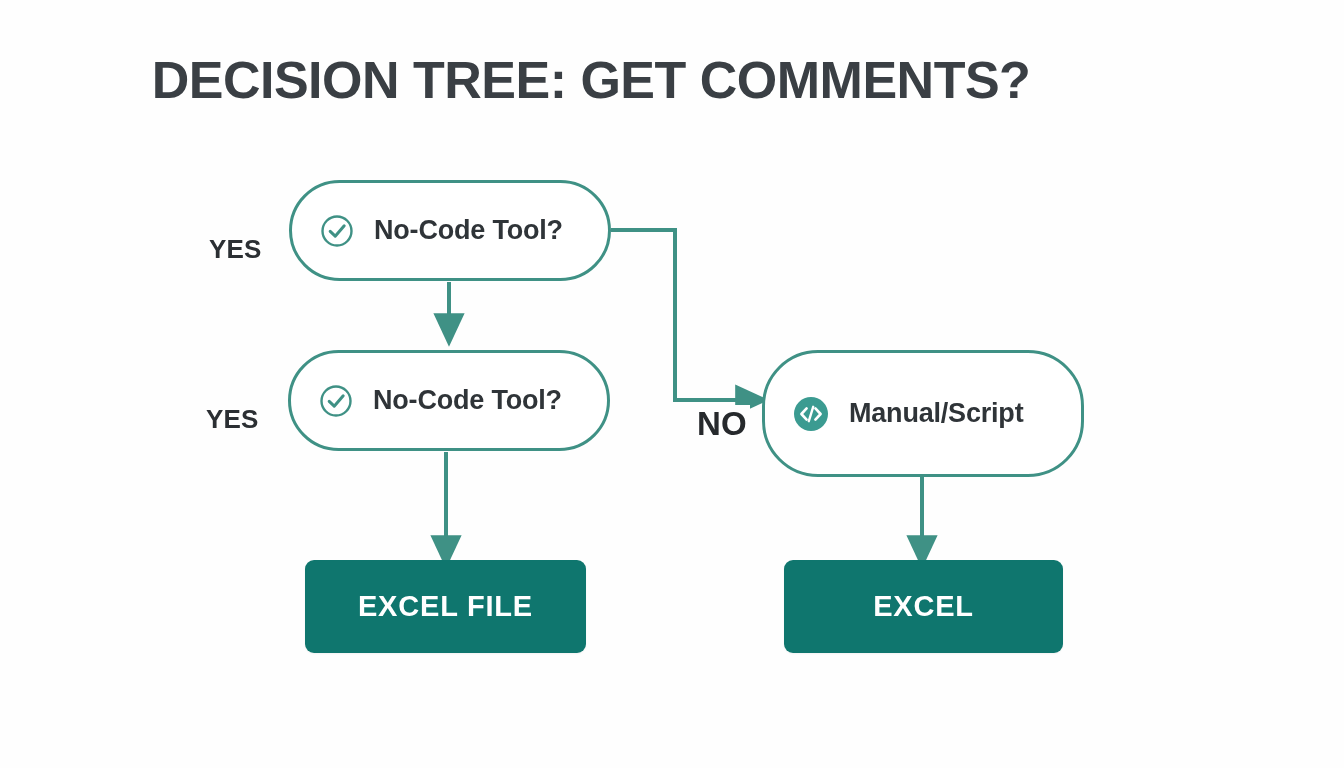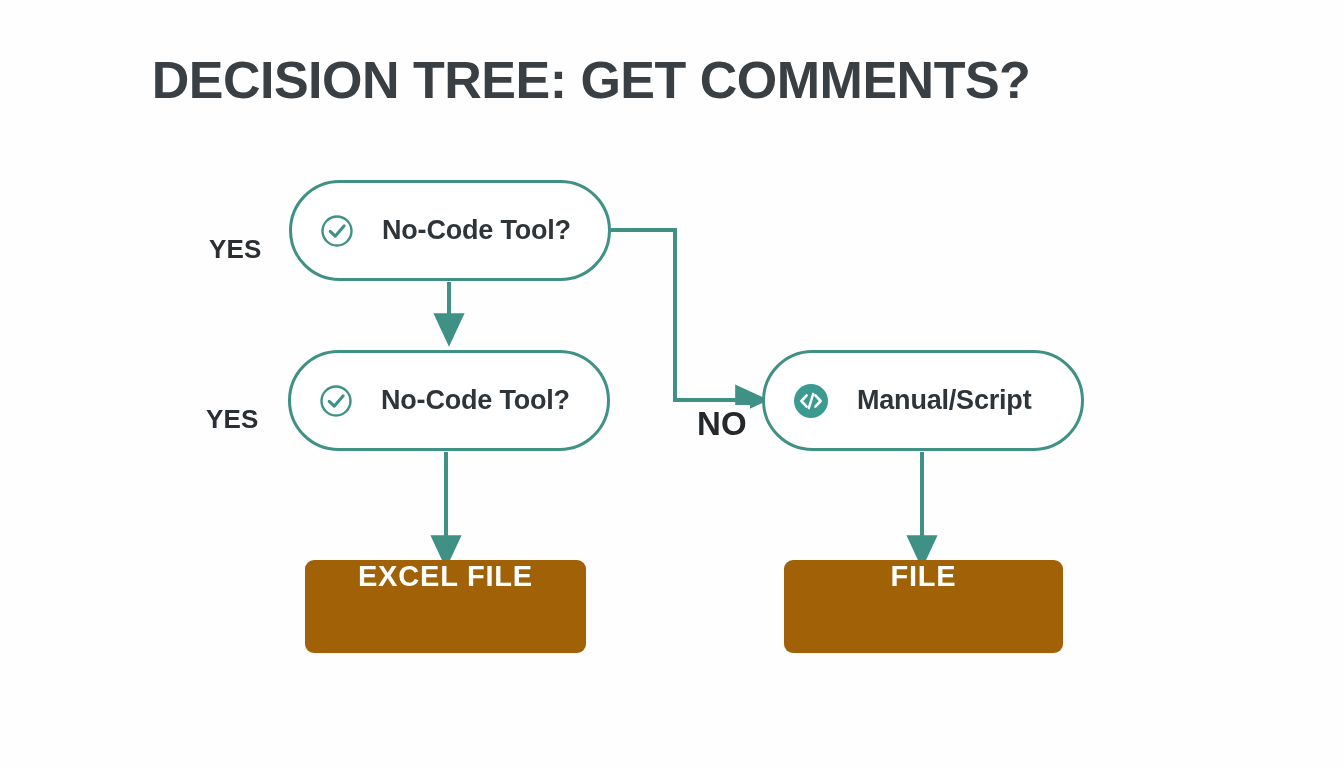--- a/index.html
+++ b/index.html
@@ -47,21 +47,21 @@
   
   .pill {
     position: absolute;
     box-sizing: border-box;
     background: #ffffff;
     border: 3px solid #3f9185;
     border-radius: 56px;
     display: flex;
     align-items: center;
     padding-left: 28px;
-    gap: 28px;
+    gap: 20px;
   }
   .pill-label {
     font-size: 27px;
     font-weight: bold;
     color: #2f3438;
     letter-spacing: -0.2px;
     white-space: nowrap;
   }
   .icon-check {
     width: 34px;
@@ -90,23 +90,24 @@
     font-size: 33px;
     color: #26292c;
     background: #fefefe;
     padding: 0 3px;
   }
 
   
   .terminal {
     position: absolute;
     box-sizing: border-box;
-    background: #a16207;
+    background: #0f766e;
     border-radius: 9px;
     display: flex;
+    align-items: center;
     justify-content: center;
     box-shadow: 0 1px 2px rgba(0,0,0,0.05);
   }
   .terminal-text {
     font-size: 29px;
     font-weight: bold;
     color: #ffffff;
     letter-spacing: 0.8px;
     white-space: nowrap;
   }
@@ -157,31 +158,31 @@
   <div class="pill" style="left:288px; top:350px; width:322px; height:101px;">
     <svg class="icon-check" viewBox="0 0 34 34" xmlns="http://www.w3.org/2000/svg">
       <circle cx="17" cy="17" r="14.5" fill="none" stroke="#3f9185" stroke-width="2.4"></circle>
       <path d="M 10.2 17.4 L 15.2 22.2 L 24.2 11.8" fill="none" stroke="#3f9185" stroke-width="3" stroke-linecap="round" stroke-linejoin="round"></path>
     </svg>
     <span class="pill-label">No-Code Tool?</span>
   </div>
 
   <div class="branch-label no-label" style="left:694px; top:385px;">NO</div>
 
-  <div class="pill" style="left:762px; top:350px; width:322px; height:101px;">
+  <div class="pill" style="left:762px; top:350px; width:322px; height:127px;">
     <svg class="icon-code" viewBox="0 0 36 36" xmlns="http://www.w3.org/2000/svg">
       <circle cx="18" cy="18" r="17" fill="#3b9b91"></circle>
       <path d="M 13.6 12.4 L 8.4 18 L 13.6 23.6" fill="none" stroke="#ffffff" stroke-width="2.6" stroke-linecap="round" stroke-linejoin="round"></path>
       <path d="M 22.4 12.4 L 27.6 18 L 22.4 23.6" fill="none" stroke="#ffffff" stroke-width="2.6" stroke-linecap="round" stroke-linejoin="round"></path>
       <path d="M 20.2 10.8 L 15.8 25.2" fill="none" stroke="#ffffff" stroke-width="2.4" stroke-linecap="round"></path>
     </svg>
     <span class="pill-label">Manual/Script</span>
   </div>
 
   <div class="terminal" style="left:305px; top:560px; width:281px; height:93px;">
     <span class="terminal-text">EXCEL FILE</span>
   </div>
 
   <div class="terminal" style="left:784px; top:560px; width:279px; height:93px;">
-    <span class="terminal-text">FILE</span>
+    <span class="terminal-text">EXCEL</span>
   </div>
 
 </div>
 
 </body></html>

